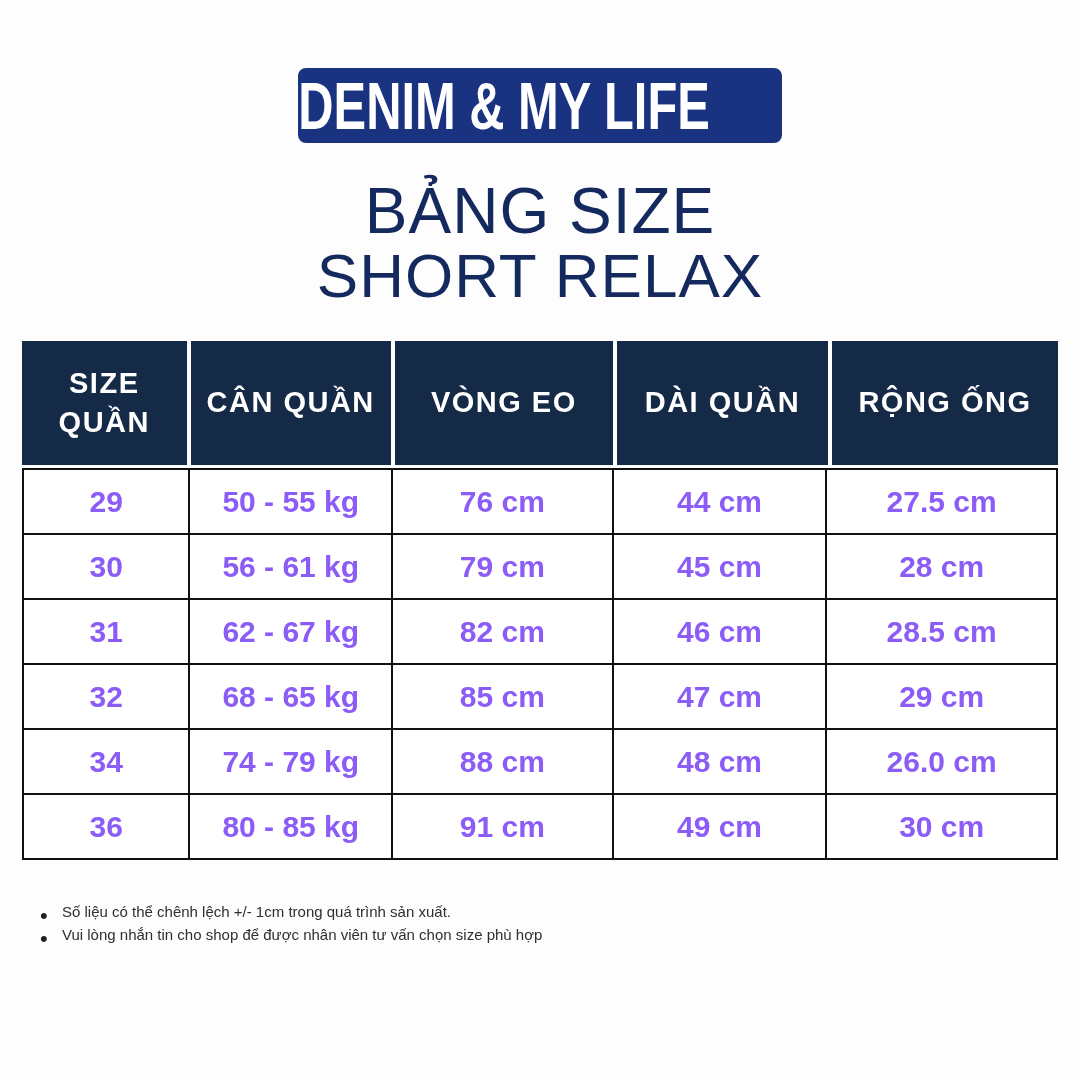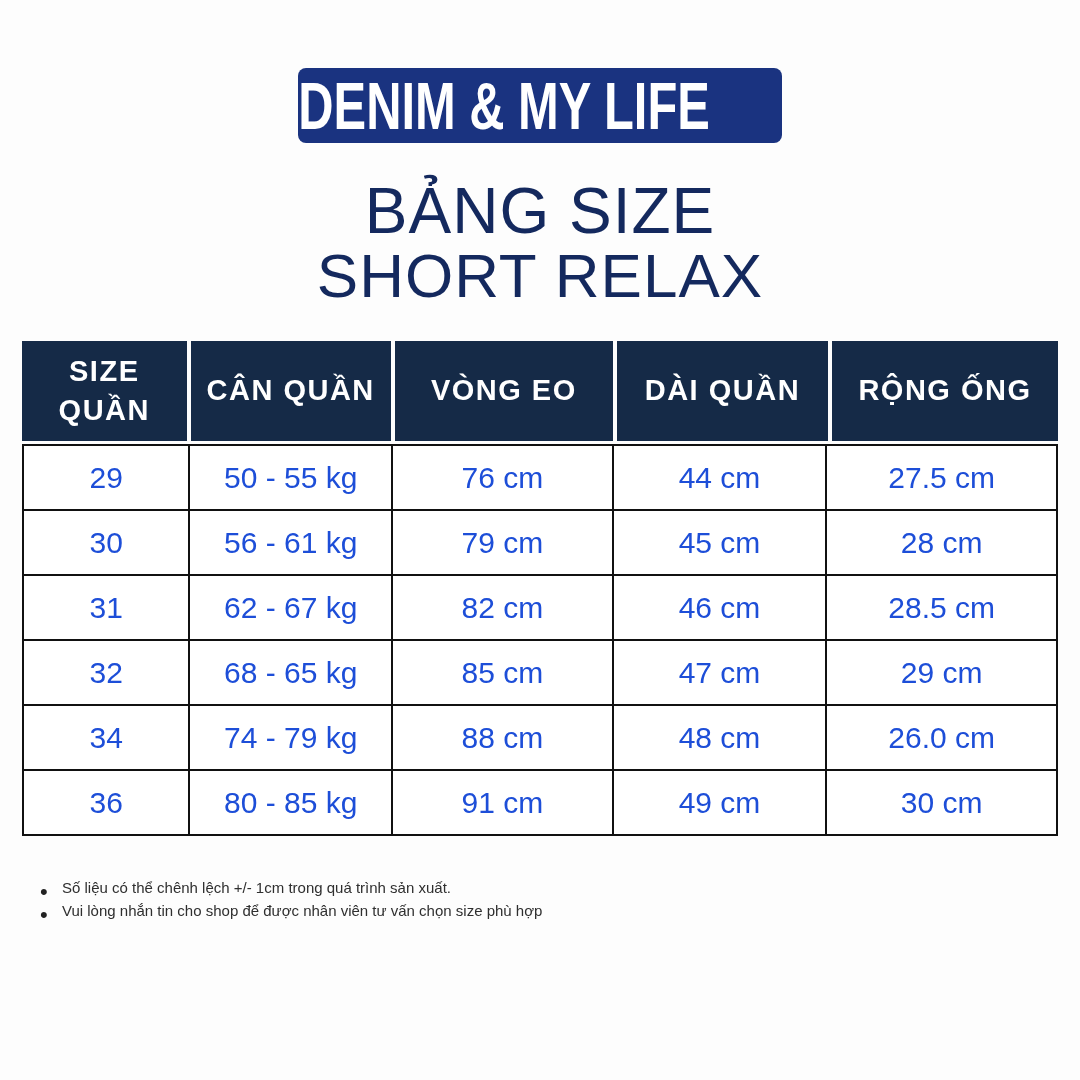--- a/index.html
+++ b/index.html
@@ -40,21 +40,21 @@
   }
   .title-line1 { font-size:64px; letter-spacing:1px; }
   .title-line2 { font-size:62px; letter-spacing:1px; margin-top:2px; }
 
   
   .size-table { margin:34px 22px 0 22px; }
   .thead {
     display:grid;
     grid-template-columns:166fr 202fr 220fr 213fr 228fr;
     column-gap:4px;
-    height:100px;
+    height:124px;
   }
   .th {
     background:#152a47;
     color:#ffffff;
     display:flex; align-items:center; justify-content:center;
     text-align:center;
     font-size:29px; font-weight:700;
     letter-spacing:1.5px;
     line-height:1.35;
     padding:0 14px;
@@ -62,22 +62,22 @@
   .tbody {
     margin-top:3px;
     display:grid;
     grid-template-columns:166fr 202fr 220fr 213fr 228fr;
     border:2px solid #111111;
   }
   .td {
     height:63px;
     display:flex; align-items:center; justify-content:center;
     background:#ffffff;
-    color:#1d4ed8;
-    font-size:30px; font-weight:400;
+    color:#8b5cf6;
+    font-size:30px; font-weight:700;
     border-right:2px solid #111111;
     border-bottom:2px solid #111111;
     white-space:nowrap;
   }
   .td.last-col { border-right:none; }
   .td.last-row { border-bottom:none; }
 
   
   .notes {
     margin:40px 30px 0 36px;

